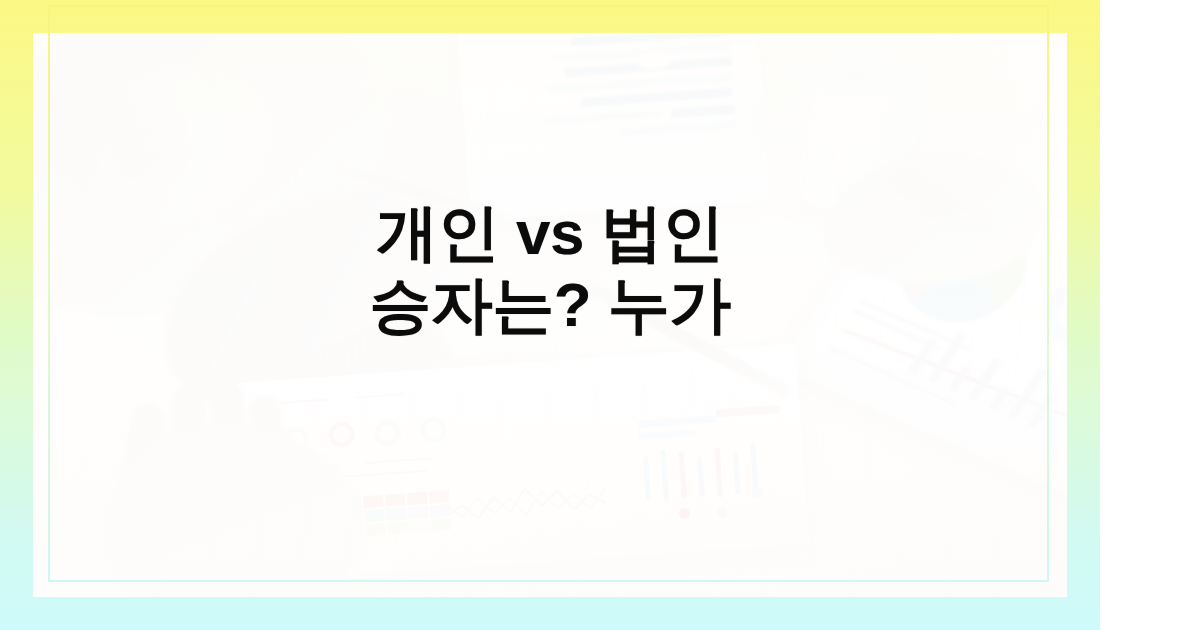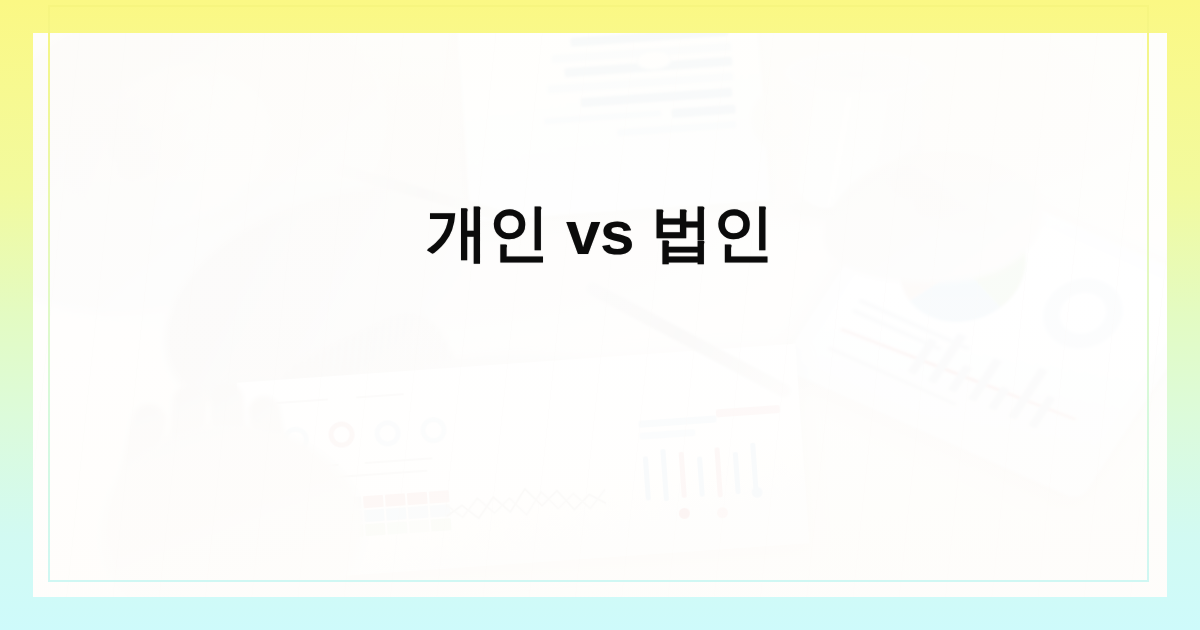--- a/index.html
+++ b/index.html
@@ -7,21 +7,21 @@
   html, body {
     width:1200px; height:630px;
     overflow:hidden;
     background:#ffffff;
     font-family:"Liberation Sans", sans-serif;
   }
 
   
   .thumbnail-canvas{
     position:relative;
-    width:1200px; height:630px;
+    width:1100px; height:630px;
     overflow:hidden;
     background:linear-gradient(180deg,#FBF884 0%,#F2FA9E 30%,#E3FBC2 50%,#DCFBDA 66%,#D2FAF2 85%,#CEFAFB 100%);
   }
 
   
   .photo-plate{
     position:absolute;
     left:33px; top:33px; right:33px; bottom:33px;
     overflow:hidden;
     background:#FAF7F2;
@@ -442,15 +442,16 @@
 
   <div class="inner-frame">
     <div class="edge edge-top"></div>
     <div class="edge edge-right"></div>
     <div class="edge edge-bottom"></div>
     <div class="edge edge-left"></div>
   </div>
 
   <div class="title-block">
     <div class="title-line">개인 vs 법인</div>
+    <div class="title-line">승자는? 누가</div>
   </div>
 
 </div>
 
 </body></html>

